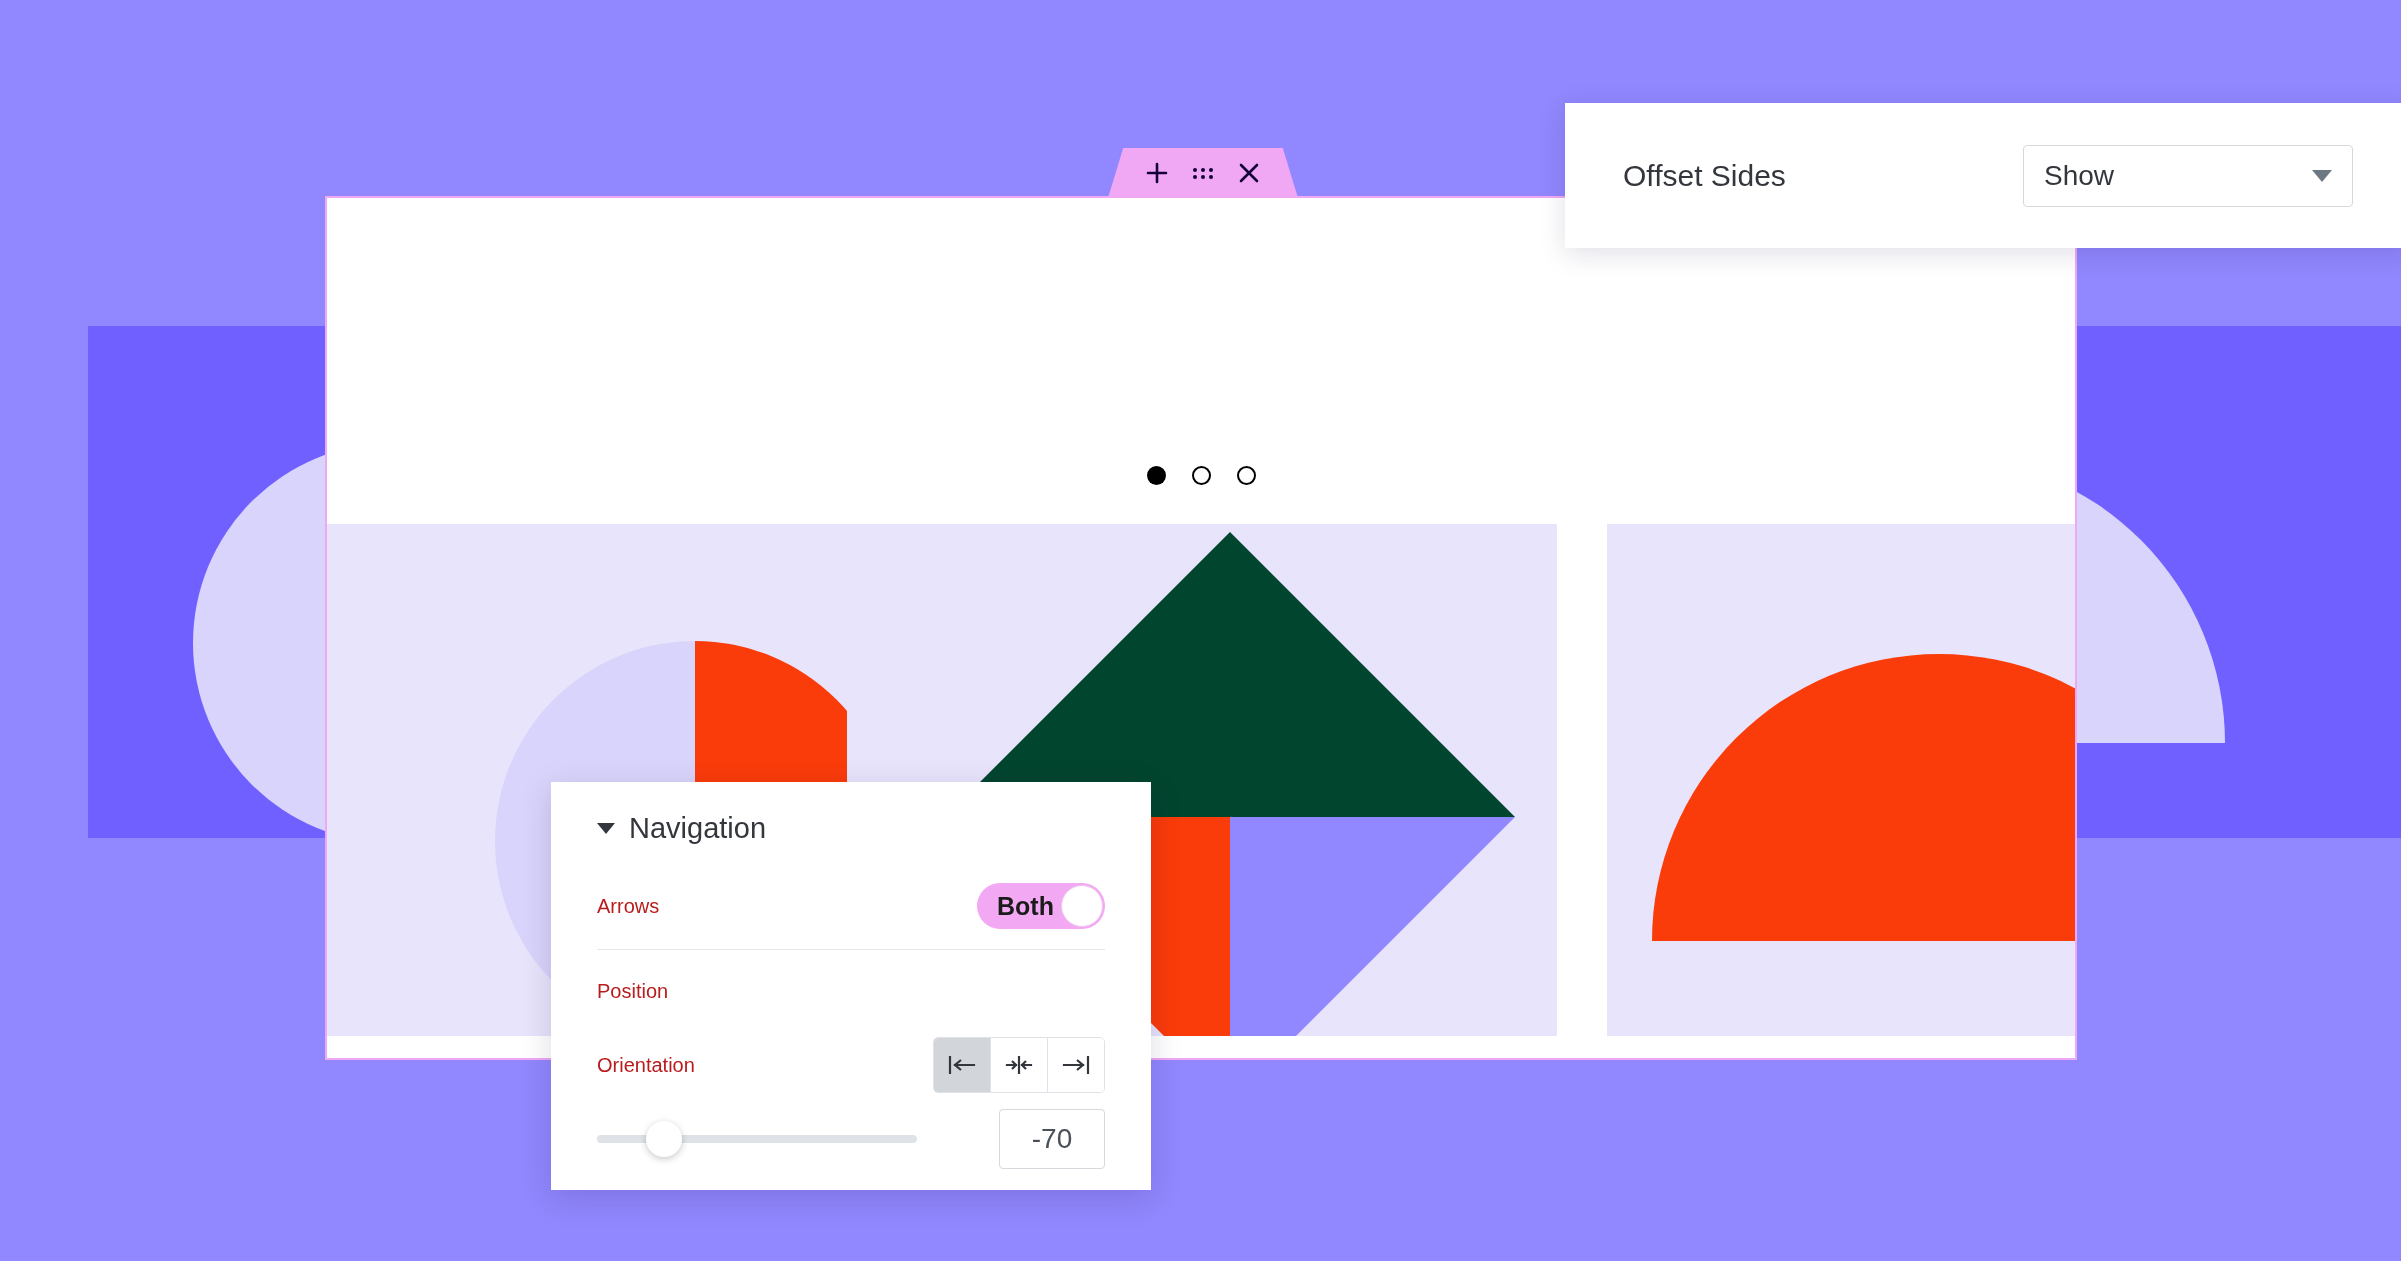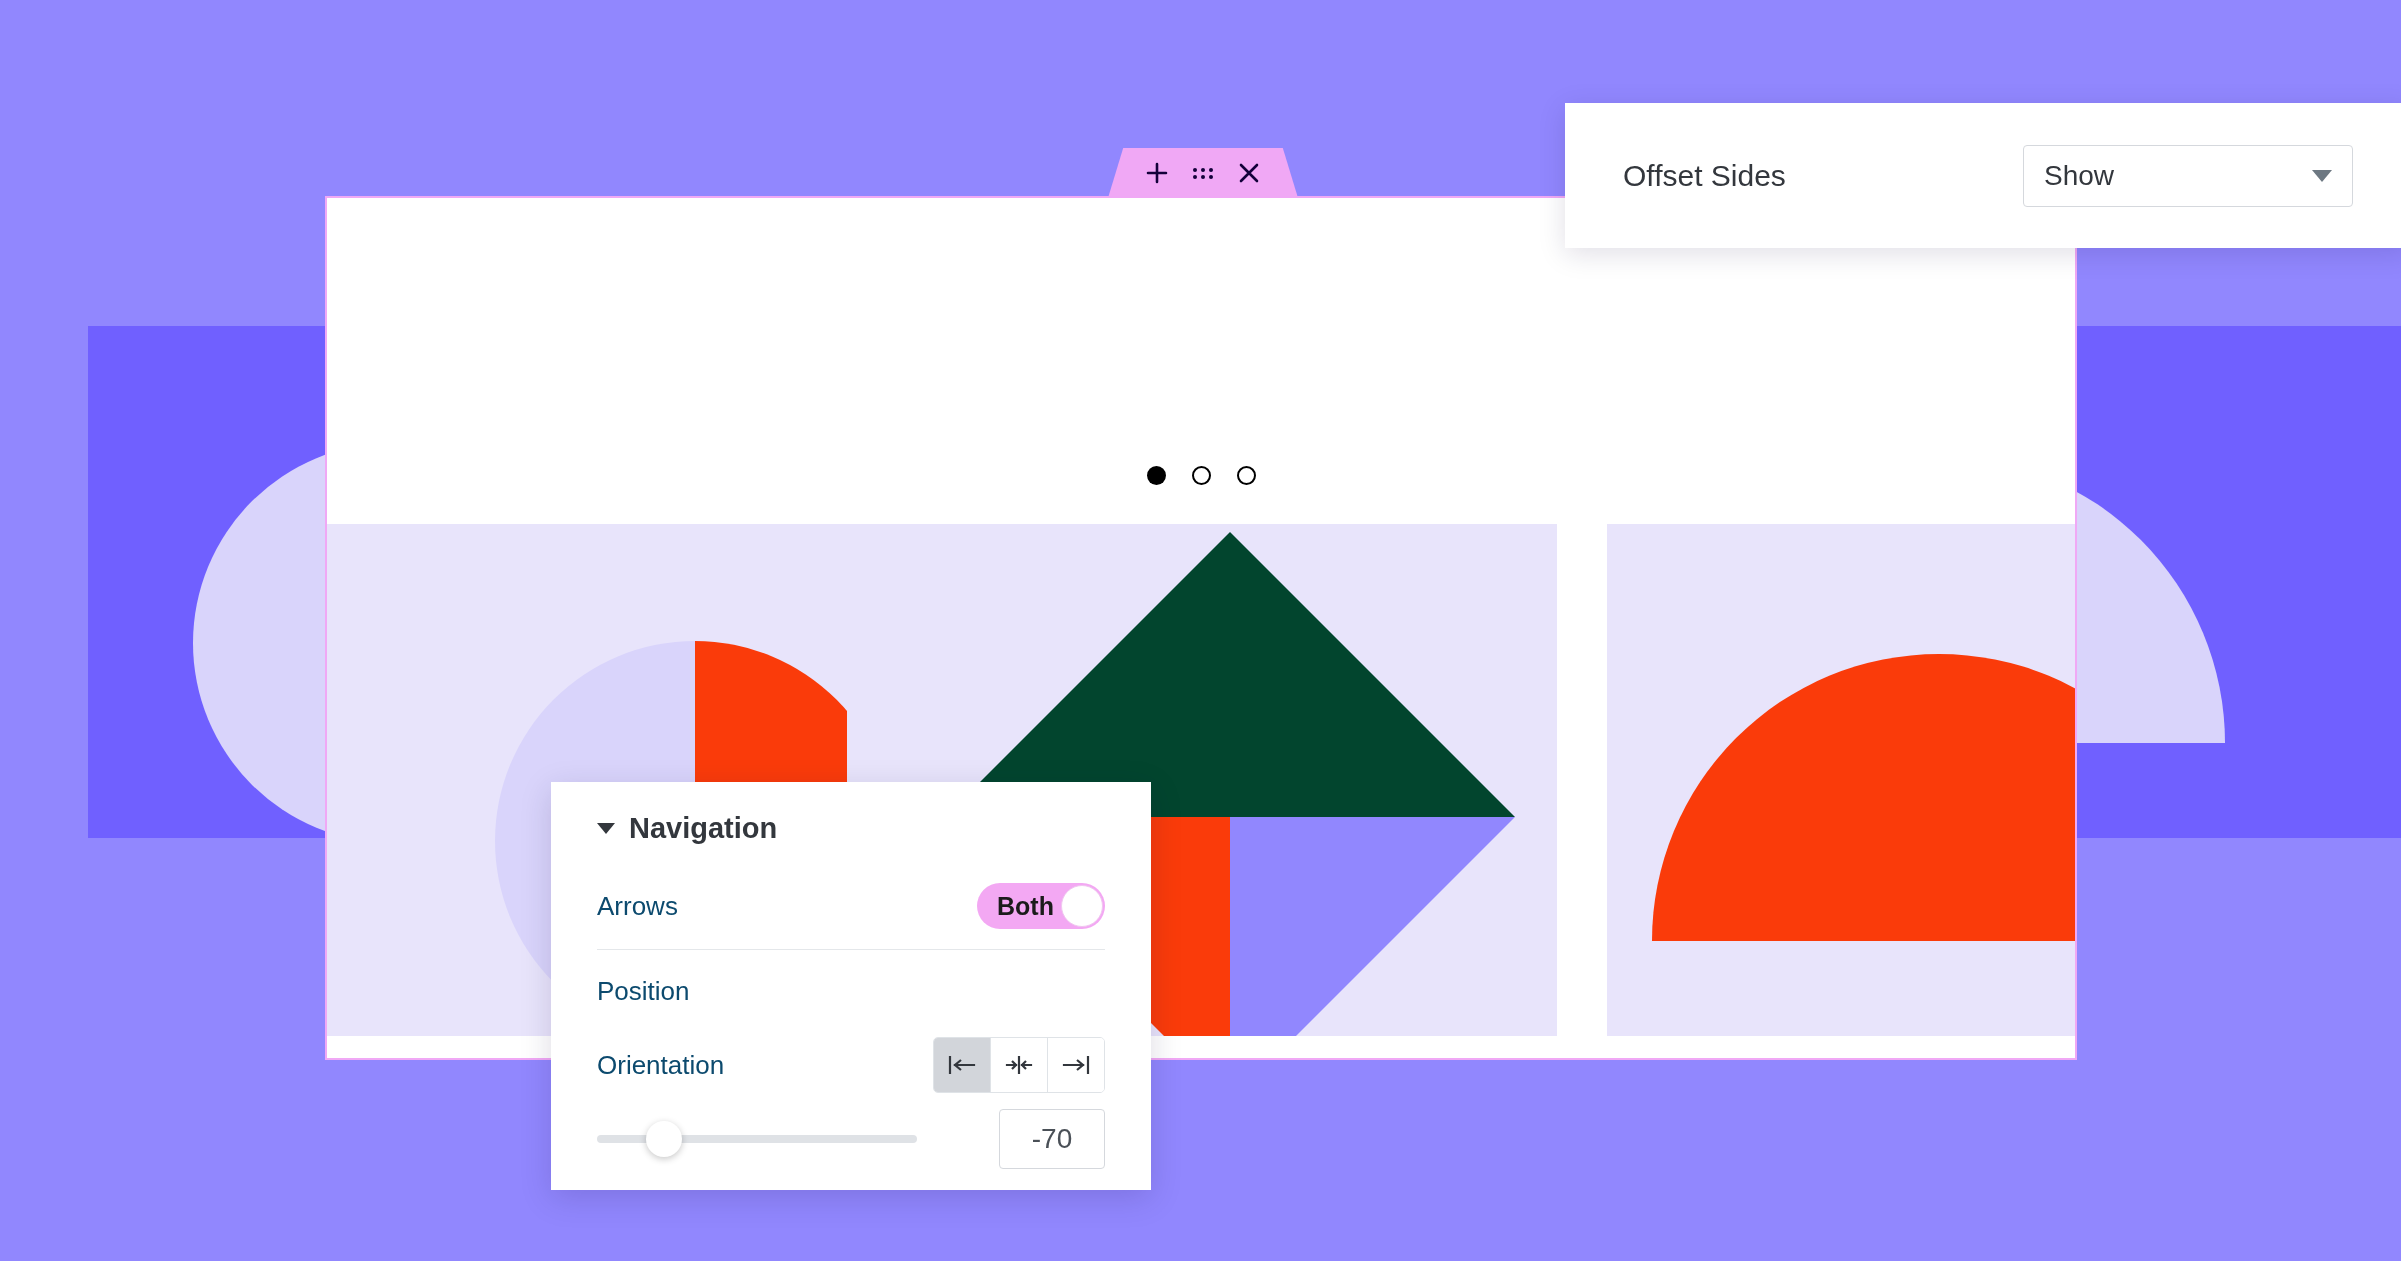--- a/index.html
+++ b/index.html
@@ -195,27 +195,27 @@
     display: flex; align-items: center; gap: 14px;
     margin-bottom: 24px;
   }
   .caret-small {
     width: 0; height: 0;
     border-left: 9px solid transparent;
     border-right: 9px solid transparent;
     border-top: 11px solid #33373d;
   }
   .nav-card-title {
-    font-size: 29px; font-weight: bold; color: #33373d;
+    font-size: 29px; font-weight: normal; color: #33373d;
   }
   .ctrl-row {
     display: flex; align-items: center;
     height: 74px;
   }
-  .ctrl-label { font-size: 26px; color: #0c4a6e; }
+  .ctrl-label { font-size: 20px; color: #b91c1c; }
   .divider { height: 1px; background: #e4e7ea; margin: 6px 0 4px 0; }
 
   
   .toggle {
     margin-left: auto;
     width: 128px; height: 46px;
     border-radius: 23px;
     background: #f3a8f3;
     display: flex; align-items: center;
     position: relative;

